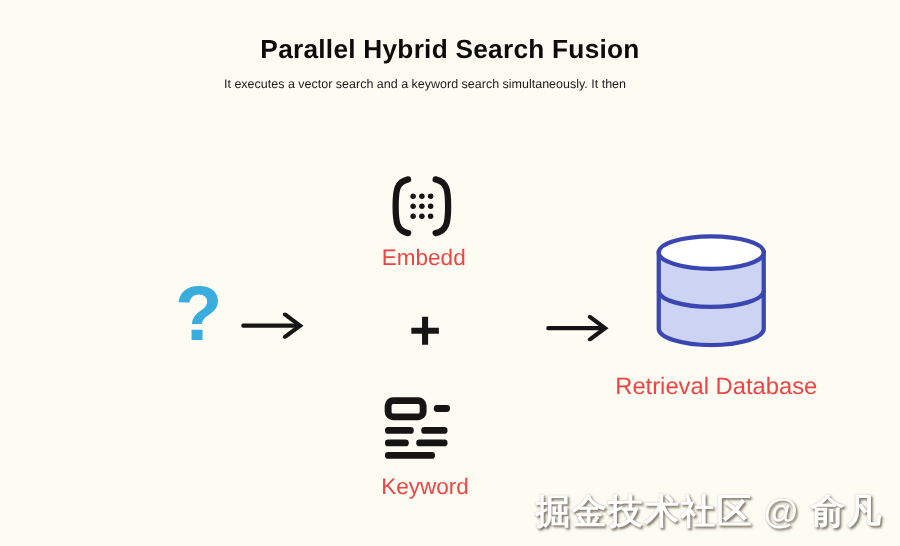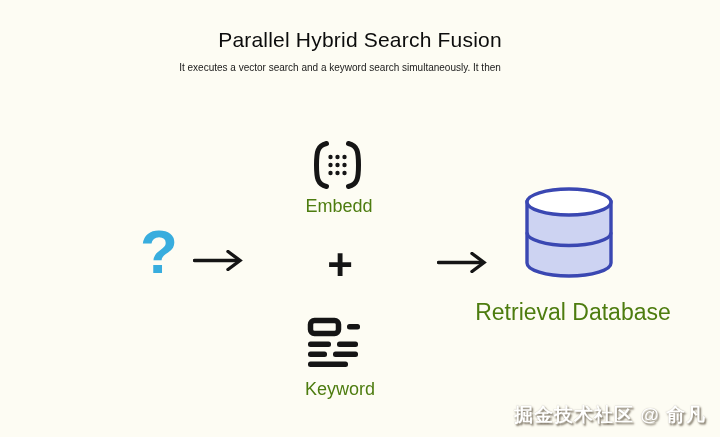--- a/index.html
+++ b/index.html
@@ -8,39 +8,39 @@
   }
   html,body{margin:0;padding:0;}
   .canvas{
     position:relative; width:720px; height:437px; overflow:hidden;
     background:var(--bg);
     font-family:"Liberation Sans","DejaVu Sans",sans-serif;
     color:var(--ink);
   }
   .title{
     position:absolute; top:28px; left:0; width:720px; margin:0;
-    text-align:center; font-size:21px; font-weight:400; color:#0c0c0c;
+    text-align:center; font-size:21px; font-weight:700; color:#0c0c0c;
     letter-spacing:.2px;
   }
   .subtitle{
     position:absolute; top:57px; left:0; width:680px; margin:0;
     text-align:center; font-size:10px; line-height:21.5px; color:#1a1a1a;
   }
   .q-glyph{
     position:absolute; left:109px; top:222px; width:100px;
     text-align:center; font-size:62px; line-height:60px; font-weight:800;
     color:var(--question-blue);
   }
   .label{
-    position:absolute; text-align:center; font-size:18px; color:#4d7c0f;
+    position:absolute; text-align:center; font-size:18px; color:#ef4444;
   }
   .lbl-question{left:81px;  top:287px; width:150px;}
   .lbl-embed   {left:264px; top:196px; width:150px;}
   .lbl-keyword {left:265px; top:379px; width:150px;}
-  .lbl-db      {left:448px; top:299px; width:250px; font-size:23px;}
+  .lbl-db      {left:448px; top:299px; width:250px; font-size:19px;}
   .plus{
     position:absolute; left:290px; top:245px; width:100px;
     text-align:center; font-size:44px; line-height:40px; font-weight:700;
     color:var(--ink);
   }
   .arrow{position:absolute; width:51px; height:21px;}
   .arrow-1{left:193px; top:250px;}
   .arrow-2{left:437px; top:252px;}
   .arrow line,.arrow path{stroke:var(--ink); stroke-width:3.4; fill:none; stroke-linecap:round; stroke-linejoin:miter;}
   .embed-icon{position:absolute; left:311px; top:140px; width:53px; height:50px;}
@@ -48,21 +48,21 @@
   .embed-icon circle{fill:var(--ink);}
   .keyword-icon{position:absolute; left:307px; top:317px; width:66px; height:52px;}
   .keyword-icon rect{fill:var(--ink);}
   .keyword-icon rect.outline{fill:none; stroke:var(--ink); stroke-width:5.5;}
   .db-icon{position:absolute; left:523px; top:187px; width:92px; height:91px;}
   .db-body{fill:var(--db-fill); stroke:var(--db-outline); stroke-width:3.4;}
   .db-line{fill:none; stroke:var(--db-outline); stroke-width:3.4;}
   .db-top{fill:#ffffff; stroke:var(--db-outline); stroke-width:3.4;}
   .watermark{
     position:absolute; right:14px; bottom:9px;
-    font-size:19px; font-weight:700; letter-spacing:1px;
+    font-size:28px; font-weight:700; letter-spacing:1px;
     color:var(--watermark-white);
     text-shadow:1.5px 2px 2px rgba(120,112,96,.95), 0 0 1px rgba(150,143,125,.7);
   }
 </style>
 </head>
 <body>
 
 <div class="canvas">
 
   <h1 class="title">Parallel Hybrid Search Fusion</h1>

